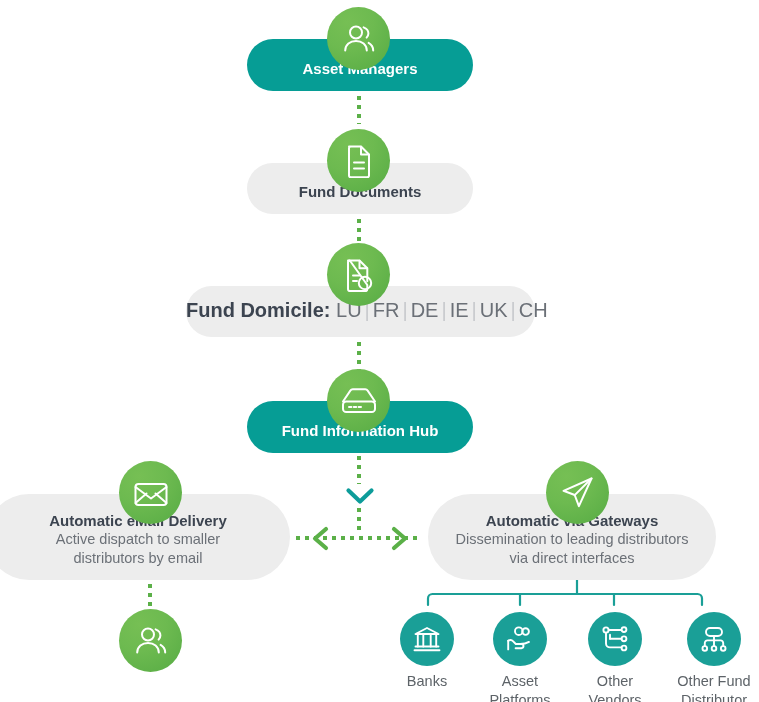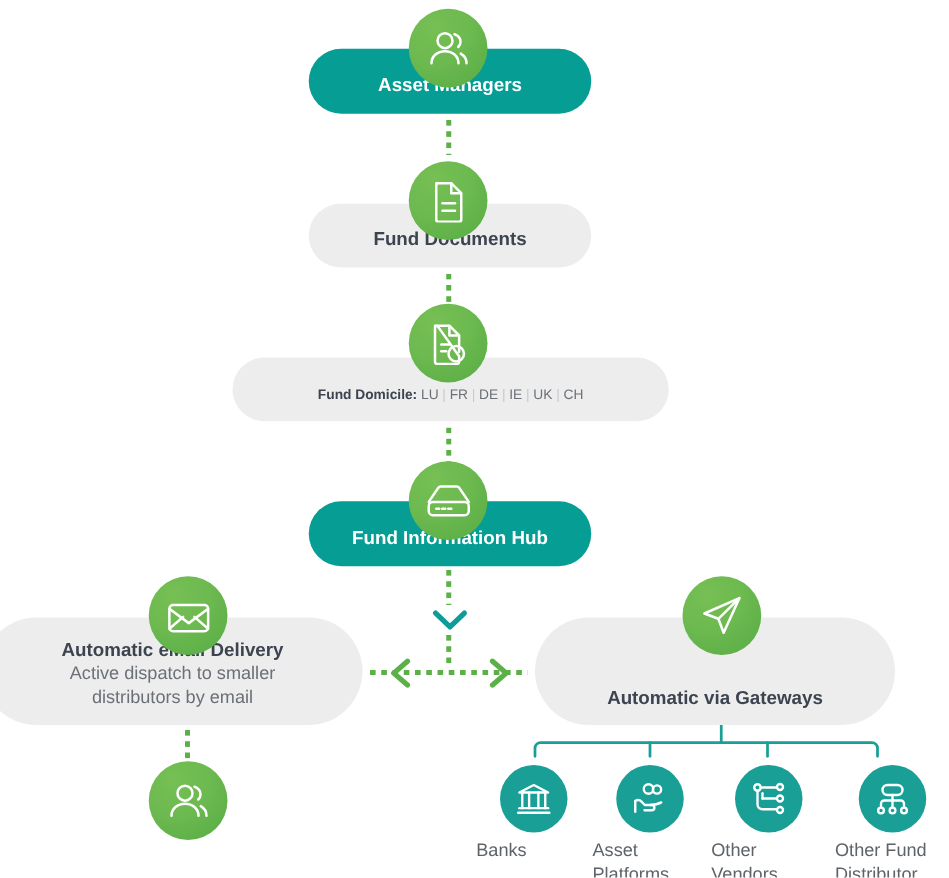--- a/index.html
+++ b/index.html
@@ -43,21 +43,21 @@
   .pill-sub {
     display:block;
     font-weight:normal;
     color:#6b7077;
     font-size:14.5px;
     line-height:1.32;
   }
 
   
   .domicile {
-    font-size:11px;
+    font-size:20px;
     color:#6b7077;
     font-weight:normal;
     white-space:nowrap;
   }
   .domicile .dom-label { color:#3c4450; font-weight:bold; }
   .domicile .dom-sep { color:#c7c9cc; padding:0 3px; font-weight:normal; }
   .domicile .dom-code { color:#6b7077; }
 
   
   .circ {
@@ -70,20 +70,21 @@
   }
   .circ.green {
     background:radial-gradient(circle at 32% 24%, #76bf54 0%, #6dba50 42%, #56ab44 100%);
   }
   .circ svg { display:block; }
 
   
   .leaf {
     position:absolute;
     width:92px;
+    text-align:center;
   }
   .leaf-icon {
     width:54px; height:54px;
     margin:0 auto;
     border-radius:50%;
     background:#1a9f97;
     display:flex; align-items:center; justify-content:center;
   }
   .leaf-label {
     margin-top:6px;
@@ -222,20 +223,22 @@
       <circle cx="14" cy="9.5" r="6"></circle>
       <path d="M3.2 27.5c0-5.6 4.9-9.6 10.8-9.6s10.8 4 10.8 9.6"></path>
       <path d="M21.6 4.4c3 1.1 4.8 3.4 4.8 6.1 0 1.6-.7 3-1.8 4.1"></path>
       <path d="M26.6 19.9c2.9 1.7 4.6 4.4 4.6 7.6"></path>
     </svg>
   </div>
 
   <div class="pill gray" style="left:428px; top:494px; width:288px; height:86px; padding-bottom:12px;">
     <span class="pill-label">
       <span class="pill-title">Automatic via Gateways</span>
+      <span class="pill-sub">Dissemination to leading distributors</span>
+      <span class="pill-sub">via direct interfaces</span>
     </span>
   </div>
   <div class="circ green" style="left:546px; top:461px; width:63px; height:63px;">
     <svg width="33" height="33" viewBox="0 0 33 33" fill="none" stroke="#ffffff" stroke-width="2" stroke-linecap="round" stroke-linejoin="round">
       <path d="M30.5 2.5 2.5 14.8l11.2 4.2 4.2 11.2z"></path>
       <path d="M30.5 2.5 13.7 19.1"></path>
     </svg>
   </div>
 
   <div class="bracket" style="left:395px; top:580px;">

